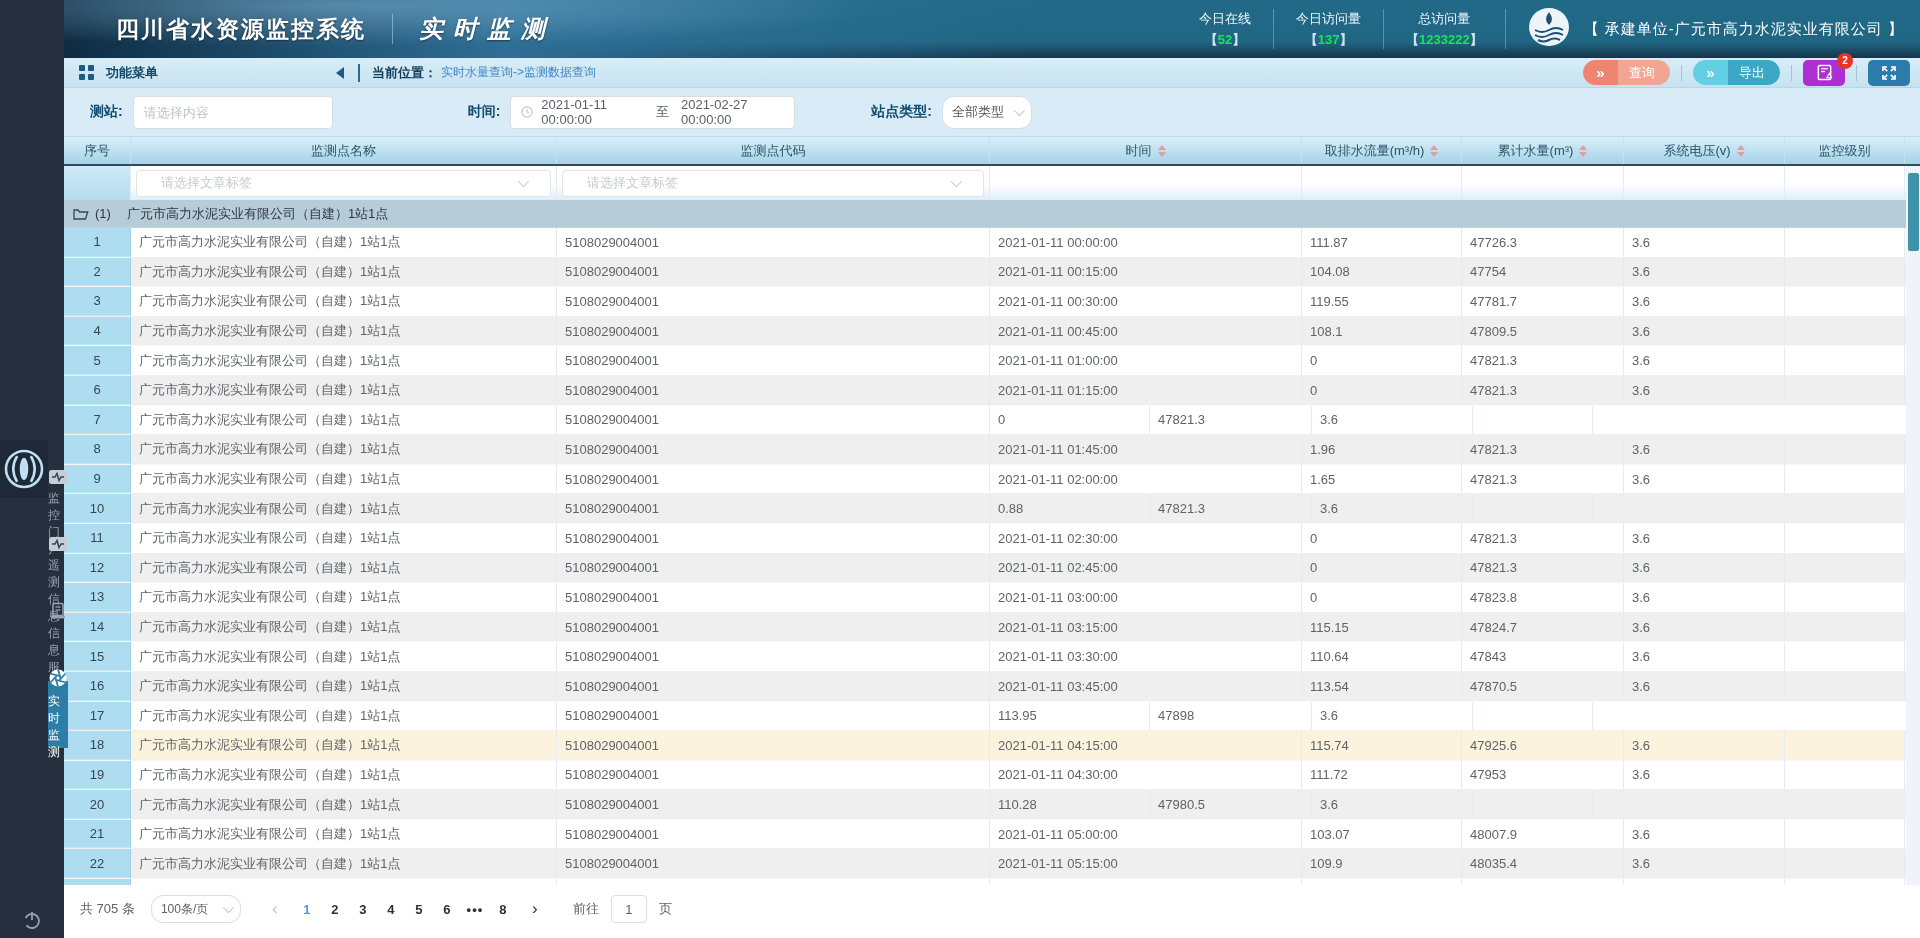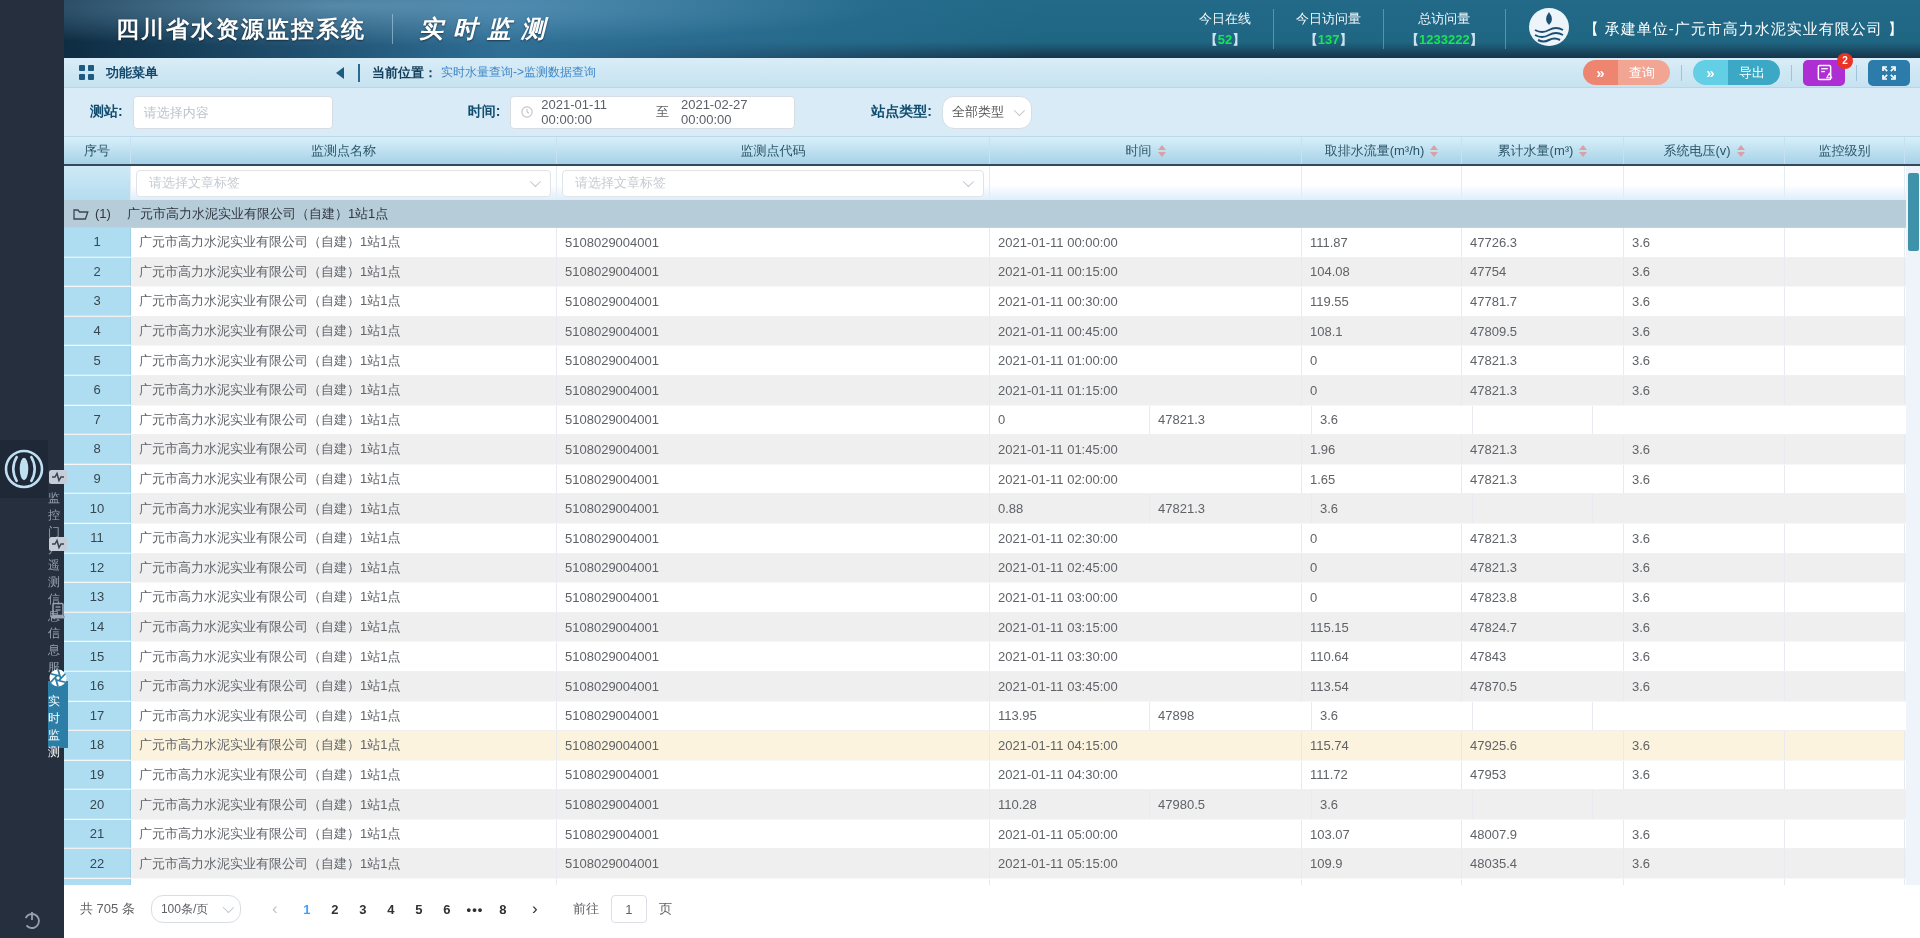--- a/index.html
+++ b/index.html
@@ -76,21 +76,21 @@
   .c0{width:67px}.c1{width:426px}.c2{width:433px}.c3{width:312px}.c4{width:160px}.c5{width:162px}.c6{width:161px}.c7{width:120px}
   .thead{height:29px;display:flex;background:linear-gradient(180deg,#d8effa,#a6d2e7);border-bottom:2px solid #34495c}
   .th{display:flex;align-items:center;justify-content:center;gap:6px;font-size:13px;font-weight:normal;color:#2a5568;border-right:1px solid #c6e2f0;cursor:pointer}
   .sort{display:flex;flex-direction:column;gap:2px}
   .sort i{display:block;width:0;height:0;border-left:4px solid transparent;border-right:4px solid transparent}
   .sort .up{border-bottom:5px solid #d9a0a6}
   .sort .dn{border-top:5px solid #d9a0a6}
   .tfilter{height:34px;display:flex;background:linear-gradient(180deg,#ffffff 55%,#ddeefb)}
   .tf-cell{border-right:1px solid #e3ecf2;display:flex;align-items:center;padding:0 5px}
   .tf-seq{background:linear-gradient(180deg,#cfe9f6,#b4dcef)}
-  .tf-sel{flex:1;height:27px;background:#fff;border:1px solid #e0e4e8;border-radius:4px;display:flex;align-items:center;justify-content:space-between;padding:0 12px;font-size:13px;color:#c6cad1;cursor:pointer}
+  .tf-sel{flex:1;height:27px;background:#fff;border:1px solid #e0e4e8;border-radius:4px;display:flex;align-items:center;justify-content:space-between;padding:0 24px;font-size:13px;color:#c6cad1;cursor:pointer}
   .grouprow{height:28px;background:#b6ccd8;display:flex;align-items:center;padding-left:9px;font-size:13px;color:#2f3640;border-bottom:1px solid #c2d2dc;cursor:pointer}
   .g-count{margin-left:6px}
   .g-name{margin-left:16px}
   .rows{flex:1;overflow:hidden;position:relative}
   .tr{height:29.6px;display:flex;background:#fff;border-bottom:1px solid #f0f0f0;cursor:pointer}
   .tr.alt{background:#efefef;border-bottom:1px solid #f7f7f7}
   .tr.hl{background:#fbf3dd}
   .td{font-size:13px;color:#5f6368;display:flex;align-items:center;padding-left:8px;border-right:1px solid #e7eaee;overflow:hidden;white-space:nowrap}
   .td.seq{justify-content:center;padding-left:0;background:#aedcf0;color:#37474f;border-right:1px solid #9fd2e9;border-bottom:1px solid #c3e5f3;height:100%}
 

